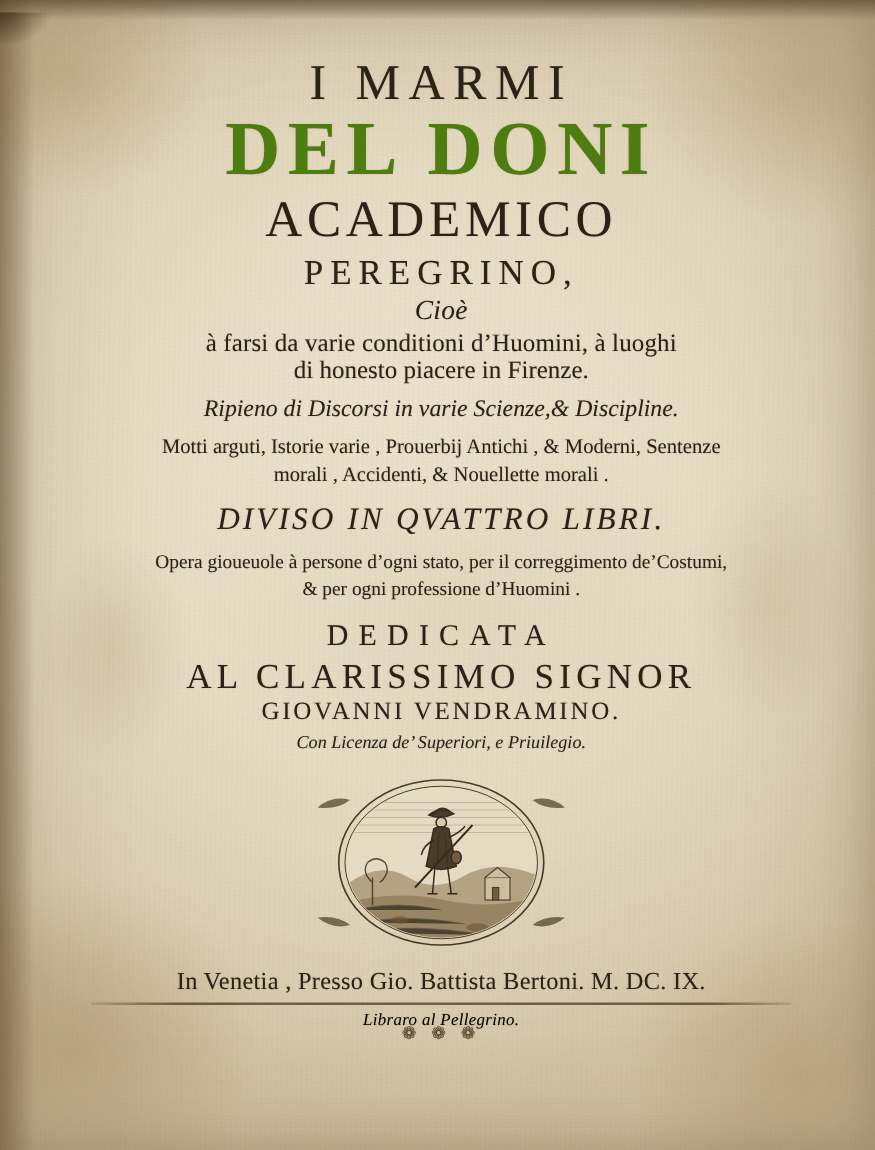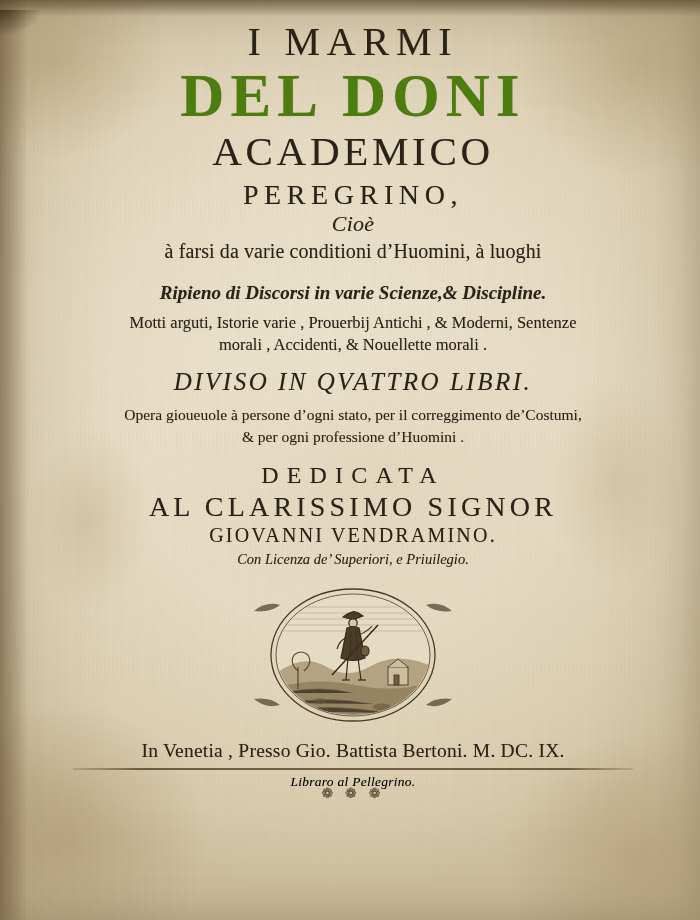--- a/index.html
+++ b/index.html
@@ -70,21 +70,21 @@
   .torn-left-nick {
     position: absolute;
     left: 0; top: 10px; width: 40px; height: 26px;
     background: radial-gradient(ellipse at top left, rgba(45,32,14,0.75), rgba(45,32,14,0) 72%);
   }
 
   
   .content {
     position: relative;
     z-index: 5;
-    padding: 10px 34px 0 40px;
+    padding: 34px 34px 0 40px;
     text-align: center;
   }
   .ln {
     line-height: 1.02;
     text-shadow: 0 0 1px rgba(60,45,25,0.28);
   }
   .t-title1 {
     font-size: 40px;
     letter-spacing: 0.17em;
     margin-top: 12px;
@@ -125,22 +125,21 @@
     letter-spacing: 0.005em;
     text-align: center;
   }
   .t-sub2 {
     font-size: 20px;
     margin-top: 1px;
   }
   .t-ital {
     font-size: 19px;
     font-style: italic;
-    margin-top: 22px;
-    font-weight: bold;
+    margin-top: 11px;
   }
   .t-small {
     font-size: 16.5px;
     margin-top: 10px;
     line-height: 1.25;
   }
   .t-divided {
     font-size: 25px;
     letter-spacing: 0.10em;
     font-style: italic;
@@ -227,20 +226,21 @@
   <div class="edge-dark"></div>
 
   <div class="content">
 
     <div class="ln t-title1">I MARMI</div>
     <div class="ln t-title2">DEL DONI</div>
     <div class="ln t-title3">ACADEMICO</div>
     <div class="ln t-title4">PEREGRINO,</div>
     <div class="ln t-cioe">Cioè</div>
     <div class="ln t-sub">à farsi da varie conditioni d’Huomini, à luoghi</div>
+    <div class="ln t-sub2">di honesto piacere in Firenze.</div>
 
     <div class="ln t-ital">Ripieno di Discorsi in varie Scienze,&amp; Discipline.</div>
 
     <div class="ln t-small">Motti arguti, Istorie varie , Prouerbij Antichi , &amp; Moderni, Sentenze</div>
     <div class="ln t-small" style="margin-top:2px">morali , Accidenti, &amp; Nouellette morali .</div>
 
     <div class="ln t-divided">DIVISO IN QVATTRO LIBRI.</div>
 
     <div class="ln t-opera">Opera gioueuole à persone d’ogni stato, per il correggimento de’Costumi,</div>
     <div class="ln t-opera" style="margin-top:2px">&amp; per ogni professione d’Huomini .</div>

